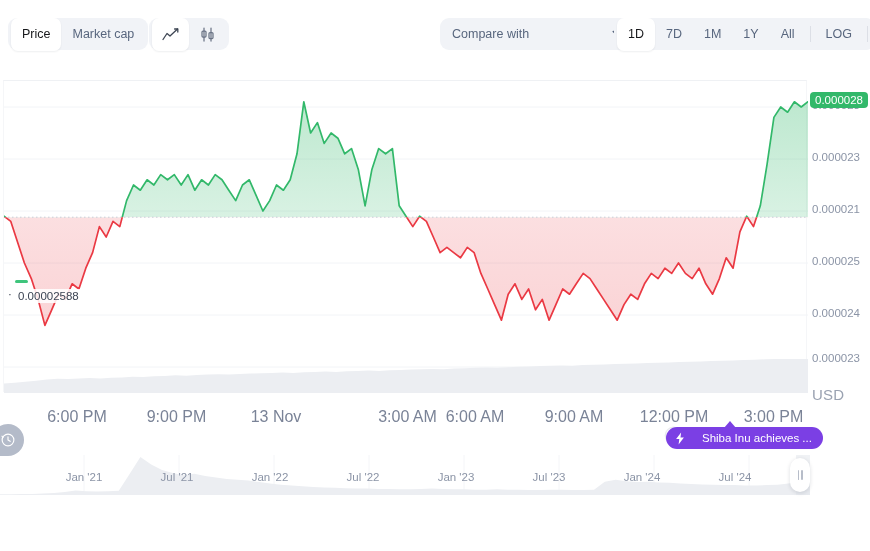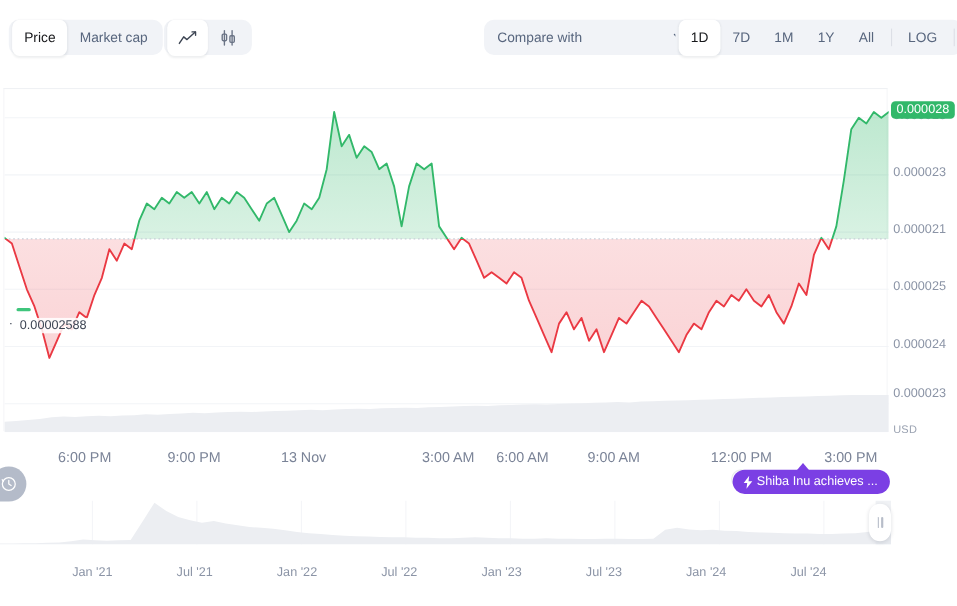--- a/index.html
+++ b/index.html
@@ -51,24 +51,24 @@
 
   
   .yaxis { position: absolute; left: 812px; top: 80px; width: 58px; height: 312px; }
   .ytick {
     position: absolute; left: 0; font-size: 11.5px; color: #8b94a6; white-space: nowrap;
   }
   .ytick.badge {
     background: #32b86a; color: #ffffff; border-radius: 4px;
     padding: 2px 5px; left: -2px; font-size: 11.5px;
   }
-  .usd-label { position: absolute; left: 812px; top: 386px; font-size: 10px; color: #9aa2b1; letter-spacing:.2px; }
+  .usd-label { position: absolute; left: 812px; top: 386px; font-size: 15px; color: #9aa2b1; letter-spacing:.2px; }
 
   .xaxis { position: absolute; left: 0; top: 408px; width: 812px; height: 22px; }
-  .xtick { position: absolute; font-size: 13px; color: #7a8397; transform: translateX(-50%); white-space: nowrap; }
+  .xtick { position: absolute; font-size: 16px; color: #7a8397; transform: translateX(-50%); white-space: nowrap; }
 
   
   .base-label {
     position: absolute; font-size: 11.5px; color: #3c4453; background: rgba(255,255,255,.86);
     padding: 1px 2px; white-space: nowrap;
   }
   .base-dot { position: absolute; font-size: 11.5px; color: #3c4453; }
   .base-dash { position: absolute; width: 13px; height: 3px; border-radius: 2px; background: #3fc57c; }
 
   
@@ -82,38 +82,38 @@
   .history-bubble {
     position: absolute; left: -8px; top: 424px; width: 32px; height: 32px;
     background: #b4bbc9; border-radius: 50% 50% 50% 4px; display: flex;
     align-items: center; justify-content: center; cursor: pointer;
   }
 
   
   .event-badge {
     position: absolute; left: 666px; top: 427px; height: 22px;
     background: #7b3fe4; border-radius: 11px; display: flex; align-items: center;
-    gap: 3px; padding: 0 11px 0 9px; cursor: pointer;
+    gap: 17px; padding: 0 11px 0 9px; cursor: pointer;
   }
   .event-badge span { font-size: 11.5px; color: #ffffff; white-space: nowrap; }
   .event-pointer {
     position: absolute; left: 724px; top: 421px; width: 0; height: 0;
     border-left: 6px solid transparent; border-right: 6px solid transparent;
     border-bottom: 7px solid #7b3fe4;
   }
 
   
   .navigator { position: absolute; left: 0; top: 455px; width: 870px; height: 40px; }
   .nav-handle {
     position: absolute; left: 790px; top: 458px; width: 20px; height: 34px;
     background: #ffffff; border-radius: 10px; box-shadow: 0 1px 4px rgba(16,24,40,.14);
     display: flex; align-items: center; justify-content: center; gap: 2px; cursor: ew-resize;
   }
   .nav-handle i { display: block; width: 1.5px; height: 10px; background: #b7bdc9; border-radius:1px; }
-  .nav-axis { position: absolute; left: 0; top: 515px; width: 774px; height: 20px; }
+  .nav-axis { position: absolute; left: 0; top: 471px; width: 774px; height: 20px; }
   .navtick { position: absolute; font-size: 11.5px; color: #8b94a6; transform: translateX(-50%); white-space: nowrap; }
 </style>
 </head>
 <body>
 
 <div id="root">
 
   <div class="toolbar">
 
     <div class="pill-group" id="grp-pricecap">
@@ -216,21 +216,21 @@
       <div class="ytick badge" style="top: 11.8px; background: rgb(50, 184, 106);">0.000028</div>
     </div>
   <div class="usd-label">USD</div>
 
   <div class="xaxis" id="xaxis">
       <div class="xtick" style="left: 77px;">6:00 PM</div>
       <div class="xtick" style="left: 176.5px;">9:00 PM</div>
       <div class="xtick" style="left: 276px;">13 Nov</div>
       <div class="xtick" style="left: 375.5px; margin-left: 32px;">3:00 AM</div>
       <div class="xtick" style="left: 475px;">6:00 AM</div>
-      <div class="xtick" style="left: 558px;">9:00 AM</div>
+      <div class="xtick" style="left: 574px;">9:00 AM</div>
       <div class="xtick" style="left: 674px;">12:00 PM</div>
       <div class="xtick" style="left: 773.5px;">3:00 PM</div>
     </div>
 
   <div class="history-bubble">
     <svg width="16" height="16" viewBox="0 0 18 18" fill="none">
       <circle cx="9" cy="9" r="6.6" stroke="#ffffff" stroke-width="1.3"></circle>
       <path d="M9 5.4 V9 L11.4 10.5" stroke="#ffffff" stroke-width="1.3" stroke-linecap="round" stroke-linejoin="round"></path>
       <path d="M3.4 6.3 L2.2 4.6" stroke="#ffffff" stroke-width="1.2" stroke-linecap="round"></path>
     </svg>

